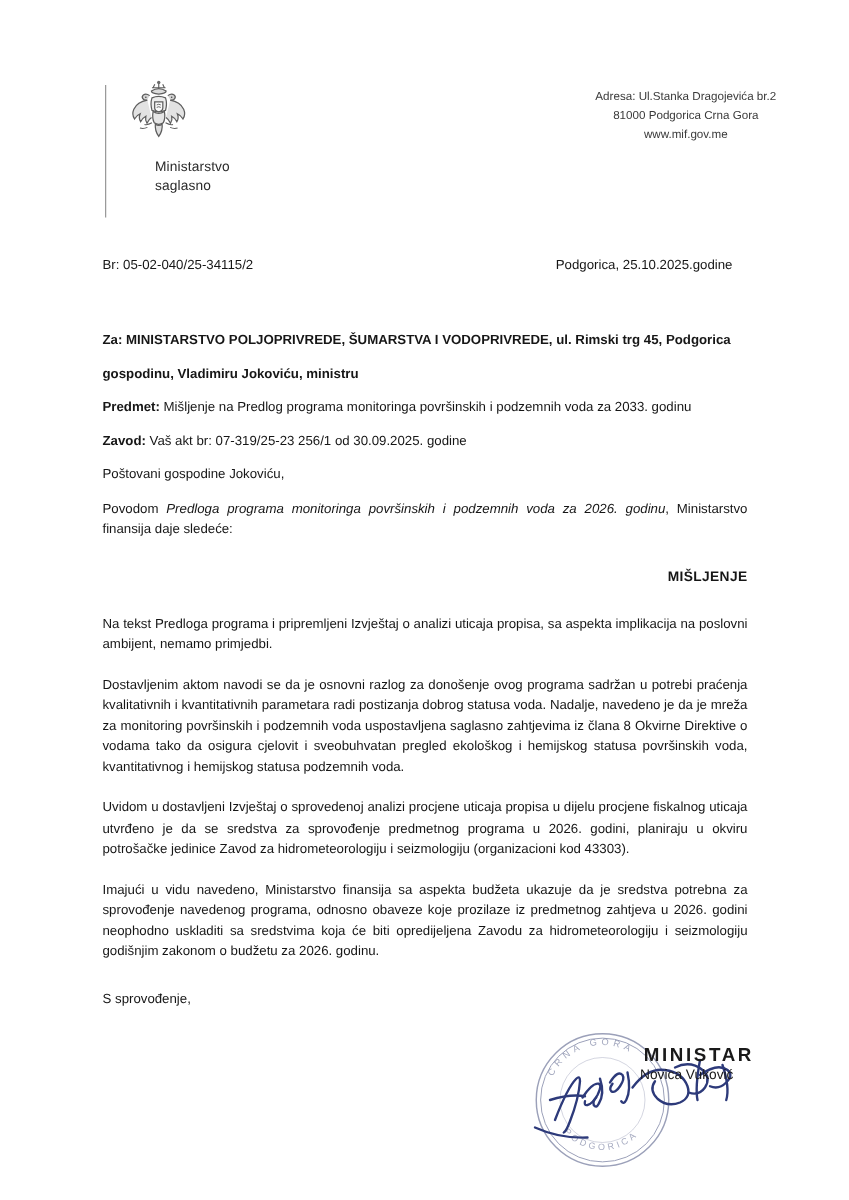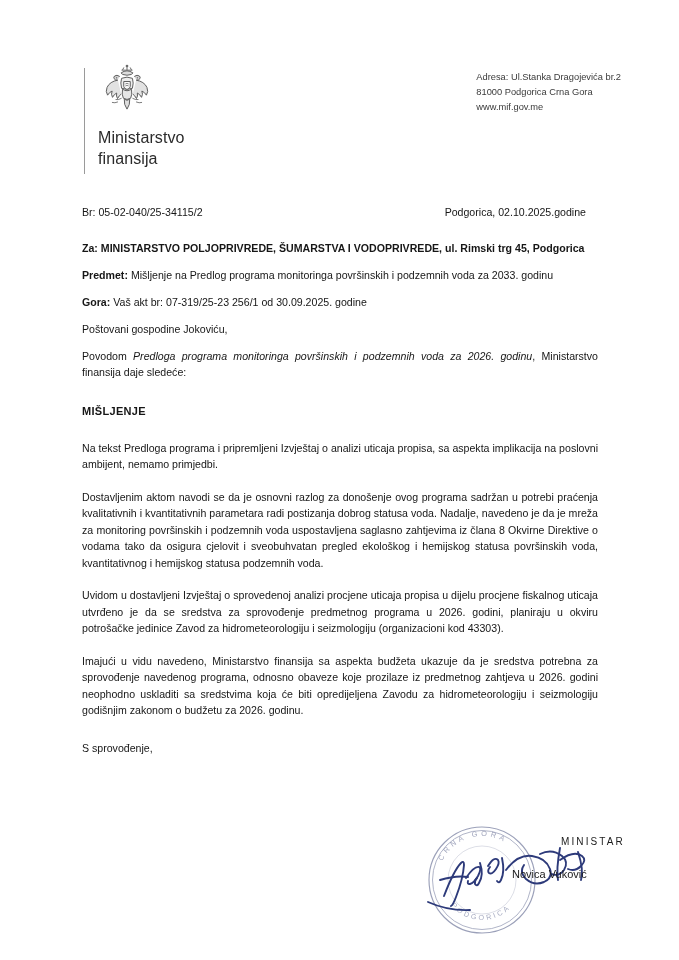--- a/index.html
+++ b/index.html
@@ -42,61 +42,62 @@
     top: 0;
     width: 230px;
   }
   .coat {
     width: 58px;
     height: 58px;
     display: block;
   }
   .lh-name {
     margin-top: 7px;
-    font-size: 16px;
+    font-size: 11px;
     line-height: 1.32;
     color: #2b2b2b;
     letter-spacing: .1px;
+    margin-left: 26px;
   }
   .lh-right {
     position: absolute;
     right: 58px;
     top: 8px;
-    text-align: left;
+    text-align: center;
     font-size: 9.3px;
     line-height: 1.62;
     color: #3a3a3a;
   }
 
   
   .doc {
     position: absolute;
     left: 82px;
     top: 205px;
     width: 516px;
     font-size: 10.6px;
     line-height: 1.5;
     color: #161616;
   }
   .row-refdate {
     display: flex;
     justify-content: space-between;
     align-items: center;
-    margin-bottom: 20px;
+    margin-bottom: 44px;
   }
   .ref { font-size: 10.6px; }
   .date { font-size: 10.6px; padding-right: 12px; }
 
   .blk { margin-bottom: 11px; }
   b, .b { font-weight: bold; }
   .just { text-align: justify; }
   .it { font-style: italic; }
 
   .mis-heading {
-    text-align: left;
+    text-align: right;
     font-weight: bold;
     font-size: 11px;
     letter-spacing: .3px;
     margin: 22px 0 20px 0;
   }
   .para {
     text-align: justify;
     margin-bottom: 16px;
     line-height: 1.56;
   }
@@ -107,31 +108,30 @@
     position: absolute;
     left: 420px;
     top: 818px;
     width: 245px;
     height: 130px;
   }
   .sig-title {
     position: absolute;
     left: 95px;
     top: 18px;
-    font-weight: normal;
-    font-size: 10px;
+    font-weight: bold;
+    font-size: 15px;
     letter-spacing: 2.1px;
     color: #1a1a1a;
     white-space: nowrap;
-    margin-left: 46px;
   }
   .sig-name {
     position: absolute;
     left: 92px;
-    top: 50px;
+    top: 36px;
     font-size: 11px;
     color: #1a1a1a;
     white-space: nowrap;
   }
   .stamp-svg, .sign-svg {
     position: absolute;
     left: 0;
     top: 0;
   }
 </style>
@@ -166,51 +166,52 @@
 
           <path d="M27 30 q5 3.4 10 0 q1 6 -1 10 q-4 2.6 -8 0 q-2 -4 -1 -10 z" fill="#e6e6e6"></path>
           <path d="M29 41 q3 2.6 6 0 q.6 6 -3 11 q-3.6 -5 -3 -11 z" fill="#dedede"></path>
 
           <path d="M26 40 q-4 2.2 -6.6 1.4 M38 40 q4 2.2 6.6 1.4" stroke-width=".9"></path>
           <path d="M22 44 q-3.4 1.6 -6.6 .6 M42 44 q3.4 1.6 6.6 .6" stroke-width=".9"></path>
         </g>
       </svg>
       <div class="lh-name">
         <div>Ministarstvo</div>
-        <div>finansija</div>
+        <div>saglasno</div>
       </div>
     </div>
 
     <div class="lh-right">
       <div>Adresa: Ul.Stanka Dragojevića br.2</div>
       <div>81000 Podgorica Crna Gora</div>
       <div>www.mif.gov.me</div>
     </div>
   </div>
 
   <div class="doc">
 
     <div class="row-refdate">
       <div class="ref">Br: 05-02-040/25-34115/2</div>
-      <div class="date">Podgorica, 02.10.2025.godine</div>
+      <div class="date">Podgorica, 25.10.2025.godine</div>
     </div>
 
     <div class="blk b">
       <span>Za:</span>
       <span>MINISTARSTVO POLJOPRIVREDE, ŠUMARSTVA I VODOPRIVREDE,  ul. Rimski trg 45, Podgorica</span>
     </div>
 
+    <div class="blk b">gospodinu, Vladimiru Jokoviću, ministru</div>
 
     <div class="blk">
       <span class="b">Predmet:</span>
       <span>Mišljenje na Predlog programa monitoringa površinskih i podzemnih voda za 2033. godinu</span>
     </div>
 
     <div class="blk">
-      <span class="b">Gora:</span>
+      <span class="b">Zavod:</span>
       <span>Vaš akt br: 07-319/25-23 256/1 od 30.09.2025. godine</span>
     </div>
 
     <div class="blk" style="margin-top:0">Poštovani gospodine Jokoviću,</div>
 
     <div class="just" style="margin-top:12px">
       <span>Povodom </span><span class="it">Predloga programa monitoringa površinskih i podzemnih voda za 2026. godinu</span><span>, Ministarstvo finansija daje sledeće:</span>
     </div>
 
     <div class="mis-heading">MIŠLJENJE</div>

